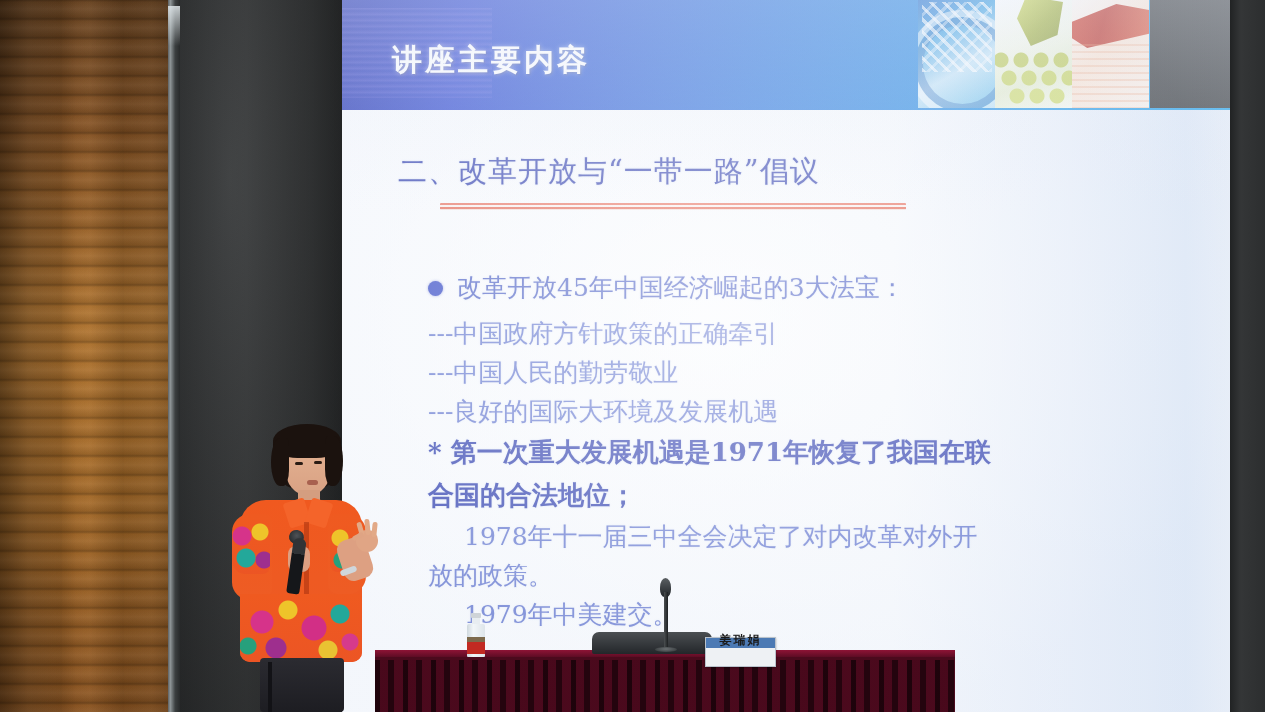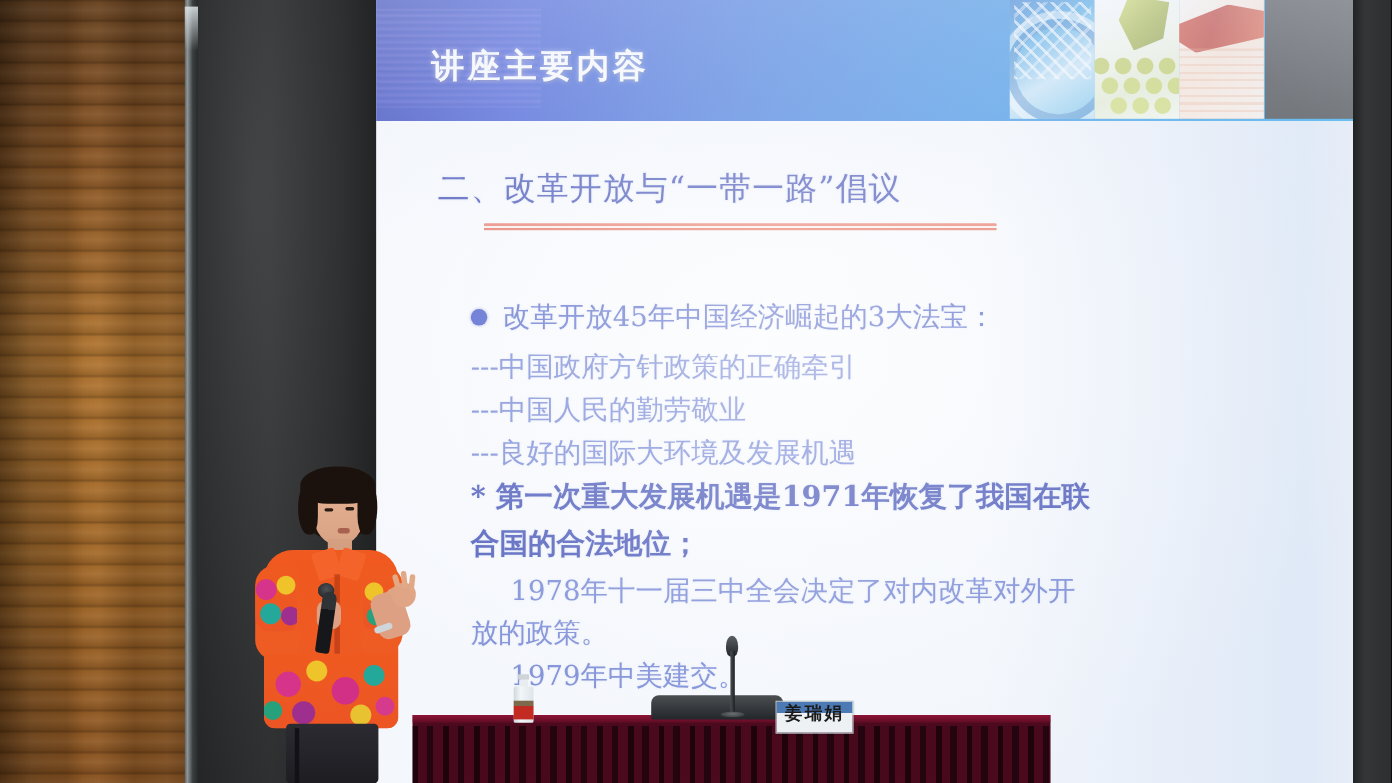--- a/index.html
+++ b/index.html
@@ -201,22 +201,22 @@
     background:linear-gradient(to bottom,#4b4f52,#23262a); border-radius:7px 7px 2px 2px;
   }
 
   .nameplate{
     position:absolute; left:705px; top:637px; width:71px; height:30px;
     background:linear-gradient(to bottom,#4c7ab4 0 10px,#eef1f4 10px 30px);
     border:1px solid #b9c2cb; box-shadow:0 1px 2px rgba(0,0,0,.3);
     display:flex; align-items:flex-end; justify-content:center;
   }
   .nameplate-text{
-    font-size:16px; color:#1a1a1a; font-weight:bold; letter-spacing:2px;
-    padding-bottom:6px; font-family:"DejaVu Sans", sans-serif;
+    font-size:12px; color:#1a1a1a; font-weight:bold; letter-spacing:2px;
+    padding-bottom:17px; font-family:"DejaVu Sans", sans-serif;
   }
 
   
   .speaker{ position:absolute; left:228px; top:418px; width:150px; height:294px; }
   .hair-back{ position:absolute; left:46px; top:8px; width:66px; height:64px;
     background:#1d1410; border-radius:50% 50% 42% 42%; }
   .face{ position:absolute; left:57px; top:22px; width:46px; height:56px;
     background:linear-gradient(to bottom,#e5b393,#d8a183); border-radius:46% 46% 50% 50%; }
   .hair-front{ position:absolute; left:45px; top:6px; width:68px; height:34px;
     background:#1b120e; border-radius:50% 50% 36% 36%; }

